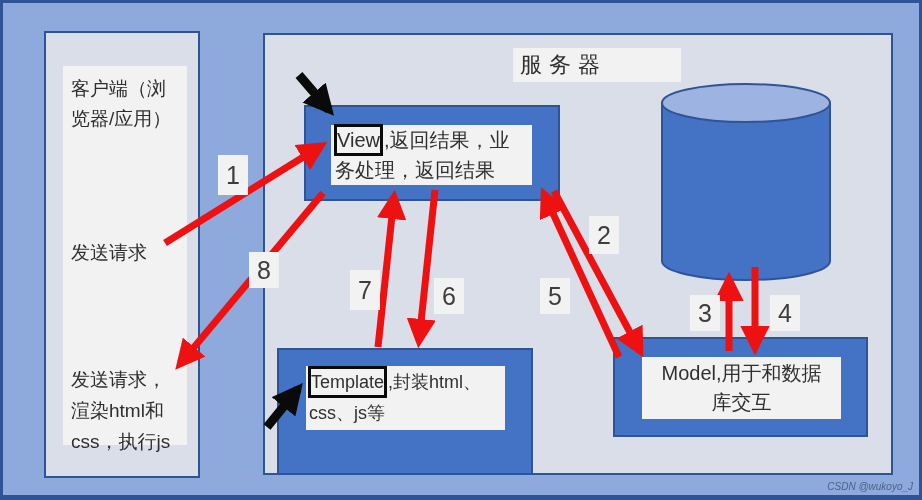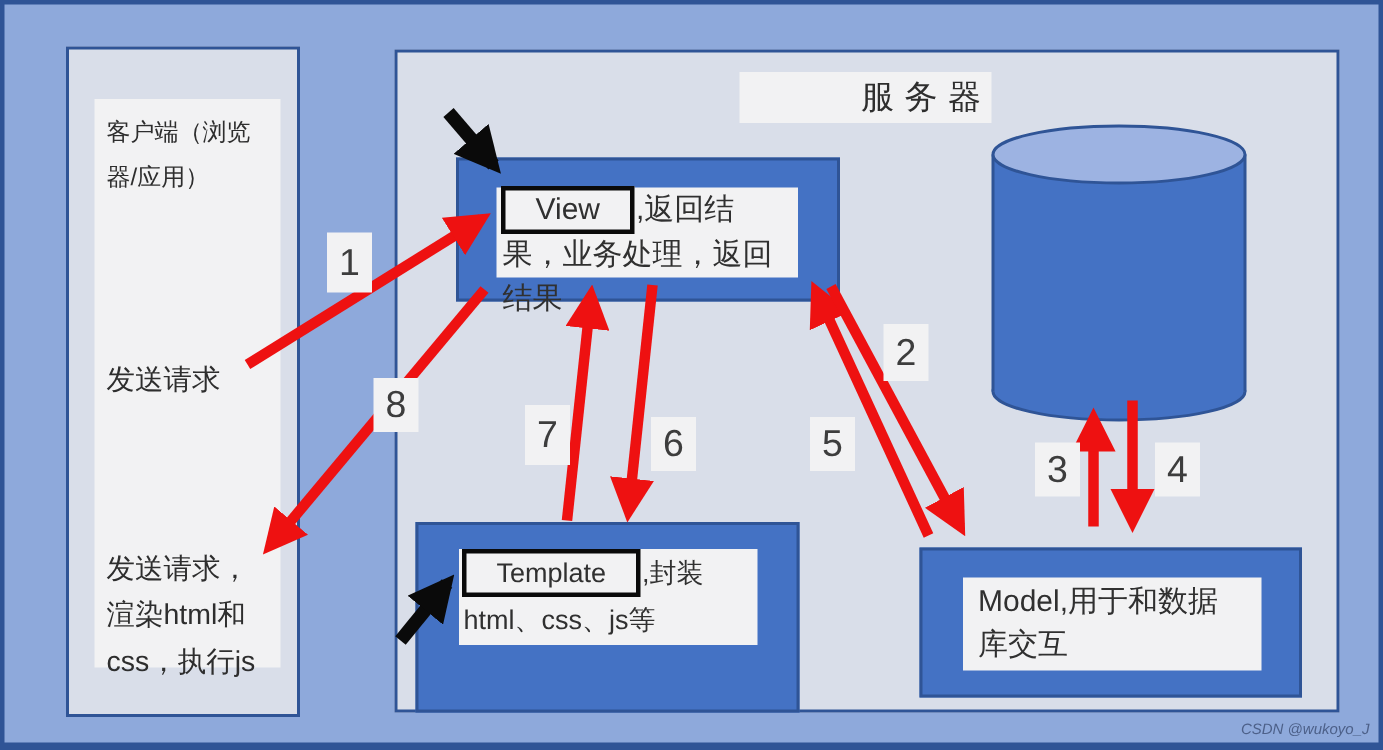--- a/index.html
+++ b/index.html
@@ -5,34 +5,34 @@
   html,body{margin:0;padding:0;background:#fff;}
   .canvas{
     position:relative;width:922px;height:500px;box-sizing:border-box;
     background:#8EA9DB;border:3px solid #2F5496;border-bottom-width:5px;
     overflow:hidden;font-family:"Liberation Sans",sans-serif;color:#2e2e2e;
   }
   .panel{position:absolute;background:#D9DEE9;border:2px solid #2F5496;box-sizing:border-box;}
   .client-panel{left:41px;top:28px;width:156px;height:447px;}
   .server-panel{left:260px;top:30px;width:630px;height:442px;}
   .client-inner{position:absolute;left:17px;top:33px;width:124px;height:379px;background:#F2F2F3;}
-  .client-title{position:absolute;top:8px;left:8px;right:6px;font-size:16px;line-height:30px;}
+  .client-title{position:absolute;top:8px;left:8px;right:6px;font-size:19px;line-height:30px;}
   .client-send{position:absolute;top:174px;left:8px;font-size:19px;}
   .client-receive{position:absolute;top:298px;left:8px;right:4px;font-size:19px;line-height:31px;}
-  .server-title-box{position:absolute;left:490px;top:45px;width:168px;height:34px;background:#F2F2F3;
-    display:flex;align-items:center;justify-content:flex-end;font-size:22px;letter-spacing:7px;padding-left:7px;box-sizing:border-box;}
+  .server-title-box{position:absolute;left:510px;top:45px;width:168px;height:34px;background:#F2F2F3;
+    display:flex;align-items:center;justify-content:flex-start;font-size:22px;letter-spacing:7px;padding-left:7px;box-sizing:border-box;}
   .bluebox{position:absolute;background:#4472C4;border:2px solid #2F5496;box-sizing:border-box;}
   .view-box{left:301px;top:102px;width:256px;height:96px;}
   .template-box{left:274px;top:345px;width:256px;height:127px;}
-  .model-box{left:610px;top:362px;width:255px;height:100px;}
+  .model-box{left:610px;top:334px;width:255px;height:100px;text-align:center;}
   .whitebox{position:absolute;background:#F2F2F3;color:#303030;box-sizing:border-box;}
   .view-inner{left:25px;top:18px;width:201px;height:60px;font-size:20px;line-height:29px;padding:1px 4px;}
   .template-inner{left:27px;top:16px;width:199px;height:64px;font-size:18px;line-height:30px;padding:1px 3px;}
   .model-inner{left:27px;top:18px;width:199px;height:62px;font-size:20px;line-height:29px;padding:2px 10px;}
-  .tagbox{display:inline-block;border:3px solid #0a0a0a;padding:0 20px;margin:-2px 1px 0 -1px;line-height:26px;background:#F2F2F3;}
+  .tagbox{display:inline-block;border:3px solid #0a0a0a;padding:0 0;margin:-2px 1px 0 -1px;line-height:26px;background:#F2F2F3;}
   .db-label{position:absolute;left:696px;top:161px;width:110px;height:42px;background:#F2F2F3;
     display:flex;align-items:center;justify-content:center;font-size:27px;letter-spacing:2px;color:#242424;}
   .num{position:absolute;width:30px;height:36px;background:#F2F2F3;color:#3d3d3d;
     display:flex;align-items:center;justify-content:center;font-size:25px;z-index:50;}
   .n1{left:215px;top:152px;height:40px;}
   .n2{left:586px;top:213px;height:38px;}
   .n3{left:687px;top:292px;}
   .n4{left:767px;top:292px;}
   .n5{left:537px;top:275px;}
   .n6{left:431px;top:275px;}

